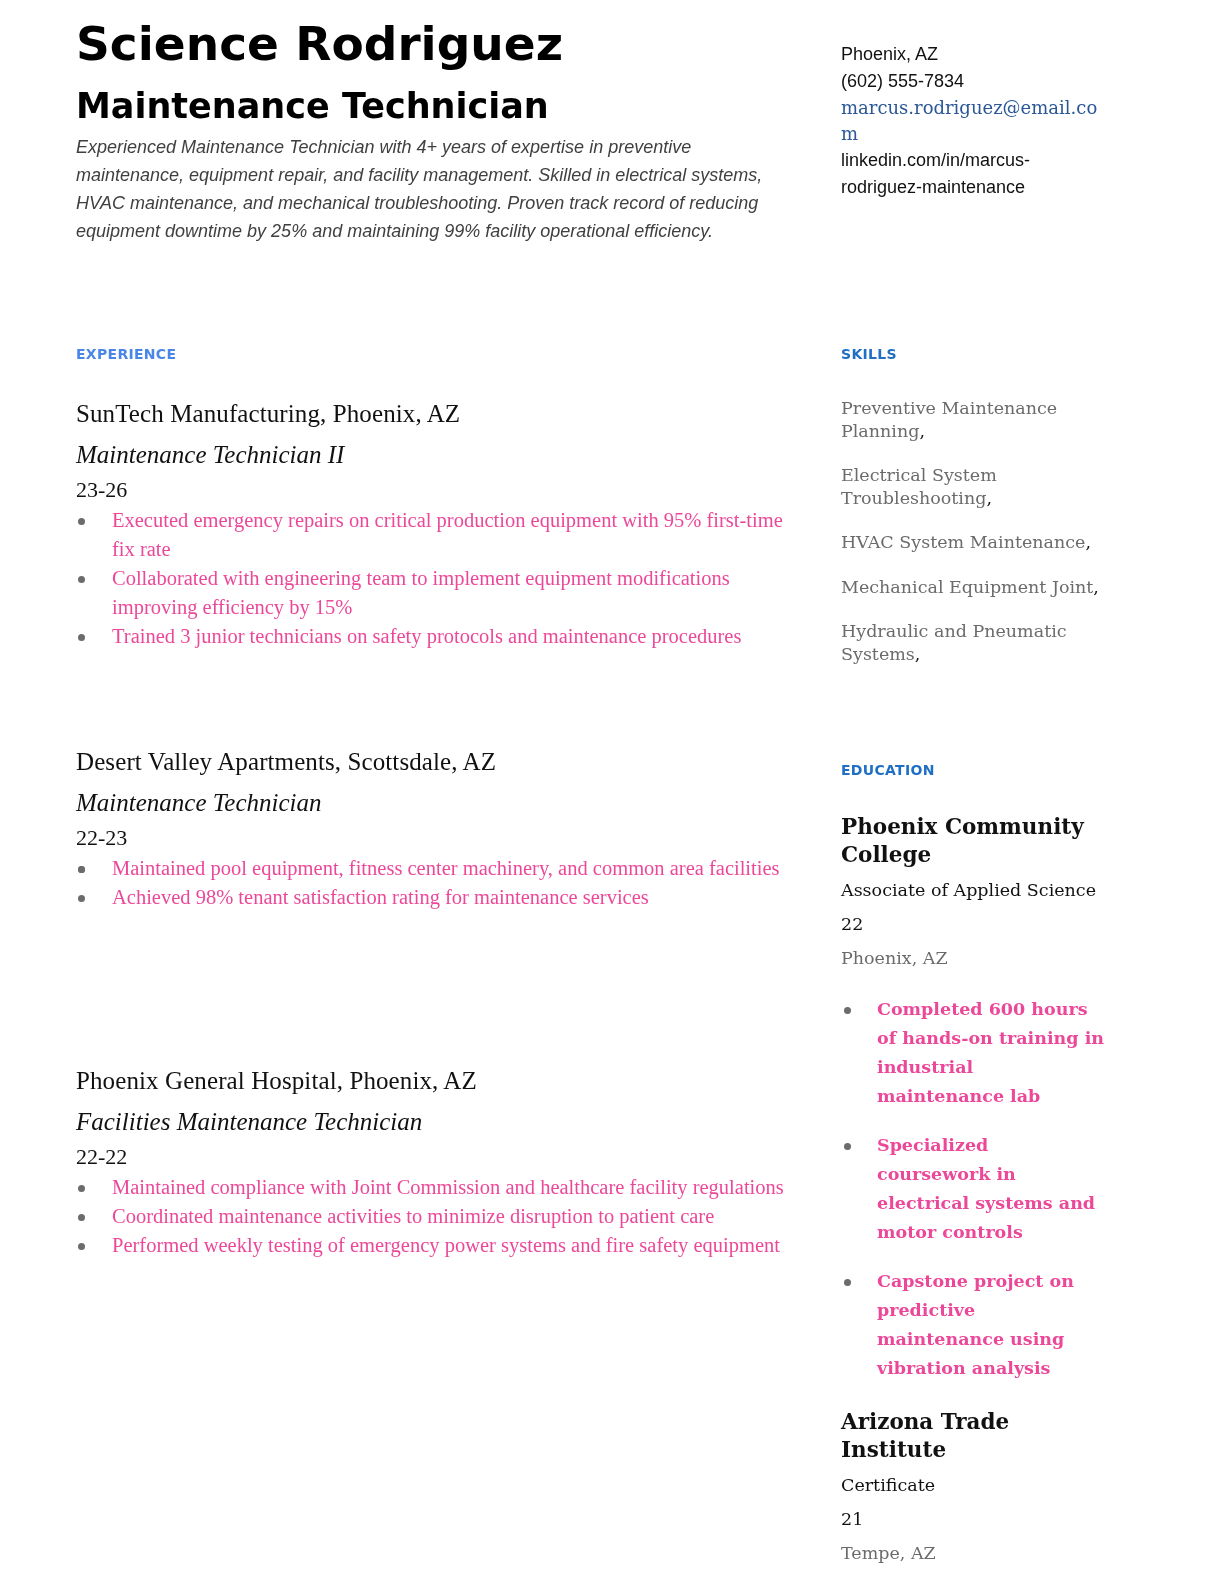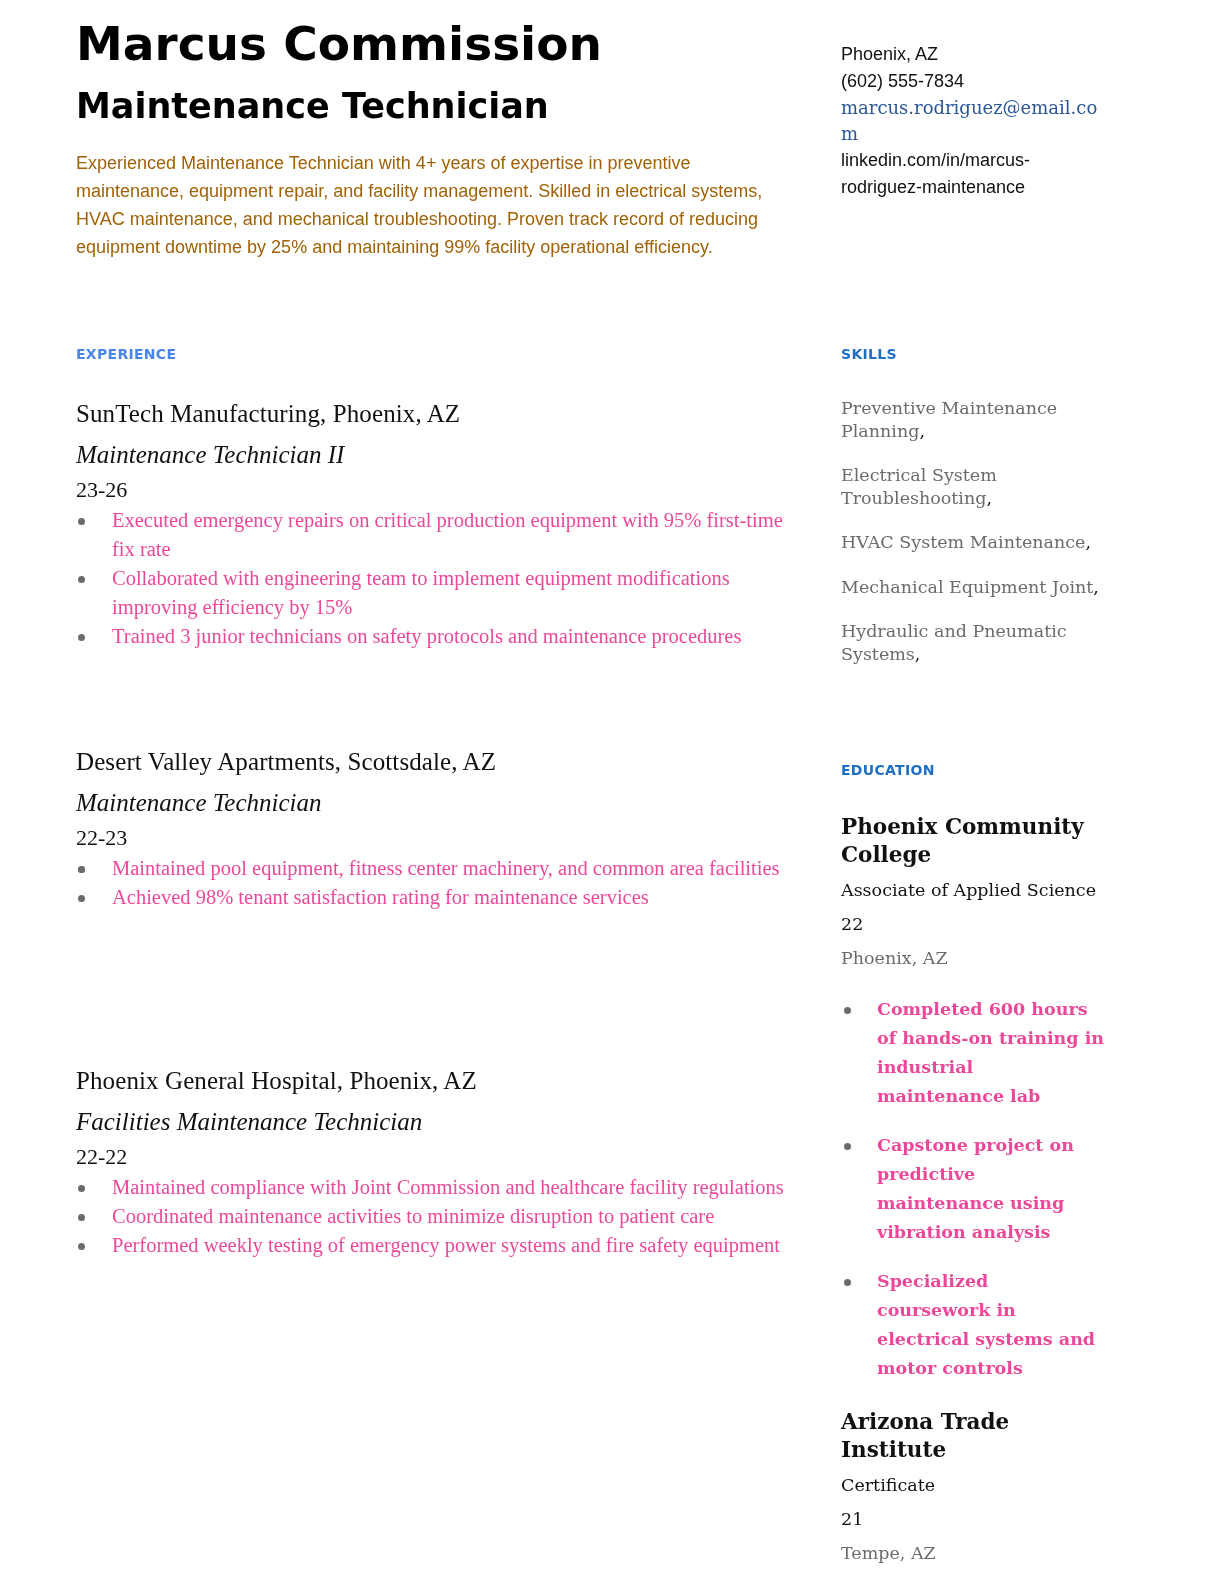--- a/index.html
+++ b/index.html
@@ -11,23 +11,24 @@
       position: absolute; left: 76px; top: 14px;
       font-family: "DejaVu Sans", sans-serif; font-weight: bold;
       font-size: 47px; letter-spacing: 0px; line-height: 60px;
     }
     .headline {
       position: absolute; left: 76px; top: 84px;
       font-family: "DejaVu Sans", sans-serif; font-weight: bold;
       font-size: 35px; line-height: 44px;
     }
     .summary {
-      position: absolute; left: 76px; top: 149px; width: 700px;
+      position: absolute; left: 76px; top: 133px; width: 700px;
       font-family: "Liberation Sans", sans-serif; font-size: 18px; line-height: 28px;
-      color: #a16207;
+      color: #404040;
+      font-style: italic;
     }
 
     .contact {
       position: absolute; left: 841px; top: 41px; width: 260px;
       font-family: "Liberation Sans", sans-serif; font-size: 18px; line-height: 27px; color: #111;
     }
     .contact .email {
       font-family: "DejaVu Serif", serif; color: #2b5797; font-size: 18px; line-height: 26px;
       word-break: break-all; display: block;
     }
@@ -92,21 +93,21 @@
       position: relative; padding-left: 36px; margin-bottom: 20px;
       font-family: "DejaVu Serif", serif; font-weight: bold; font-size: 17.5px; line-height: 29px; color: #ec4899;
     }
     .edu li .bullet {
       position: absolute; left: 3px; top: 12px; width: 7px; height: 7px; border-radius: 50%; background: #6b6b6b;
     }
   </style>
 </head>
 <body>
 
-<div class="name">Marcus Commission</div>
+<div class="name">Science Rodriguez</div>
 <div class="headline">Maintenance Technician</div>
 <div class="summary">Experienced Maintenance Technician with 4+ years of expertise in preventive maintenance, equipment repair, and facility management. Skilled in electrical systems, HVAC maintenance, and mechanical troubleshooting. Proven track record of reducing equipment downtime by 25% and maintaining 99% facility operational efficiency.</div>
 
 <div class="contact">
   <div>Phoenix, AZ</div>
   <div>(602) 555-7834</div>
   <a class="email">marcus.rodriguez@email.com</a>
   <div>linkedin.com/in/marcus-rodriguez-maintenance</div>
 </div>
 
@@ -156,22 +157,22 @@
 
 <div class="section-heading edu-heading">EDUCATION</div>
 
 <div class="edu" style="top:813px;">
   <div class="school">Phoenix Community College</div>
   <div class="degree">Associate of Applied Science</div>
   <div class="year">22</div>
   <div class="loc">Phoenix, AZ</div>
   <ul>
     <li><span class="bullet"></span><span>Completed 600 hours of hands-on training in industrial maintenance lab</span></li>
+    <li><span class="bullet"></span><span>Specialized coursework in electrical systems and motor controls</span></li>
     <li><span class="bullet"></span><span>Capstone project on predictive maintenance using vibration analysis</span></li>
-    <li><span class="bullet"></span><span>Specialized coursework in electrical systems and motor controls</span></li>
   </ul>
 </div>
 
 <div class="edu" style="top:1408px;">
   <div class="school">Arizona Trade Institute</div>
   <div class="degree">Certificate</div>
   <div class="year">21</div>
   <div class="loc">Tempe, AZ</div>
 </div>
 

